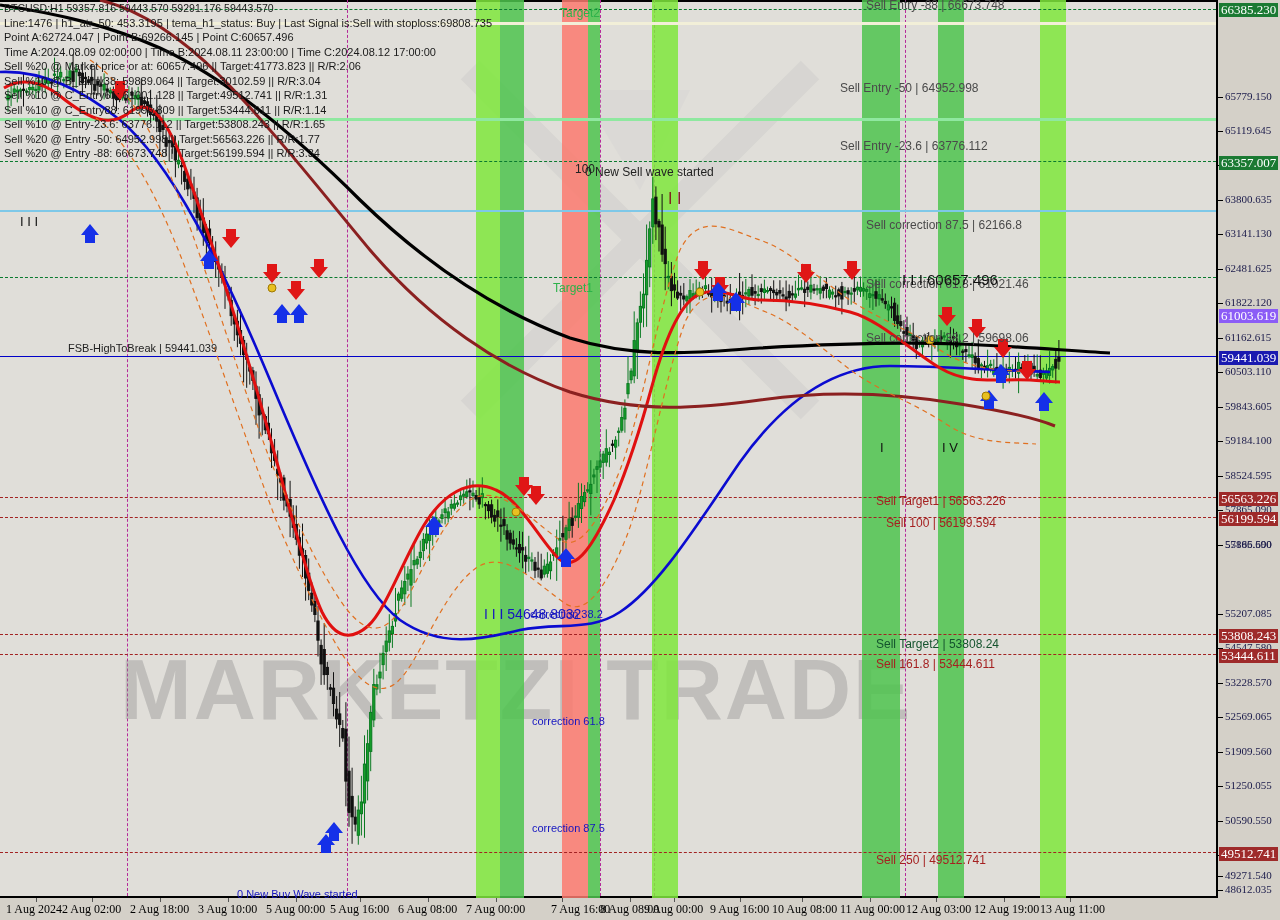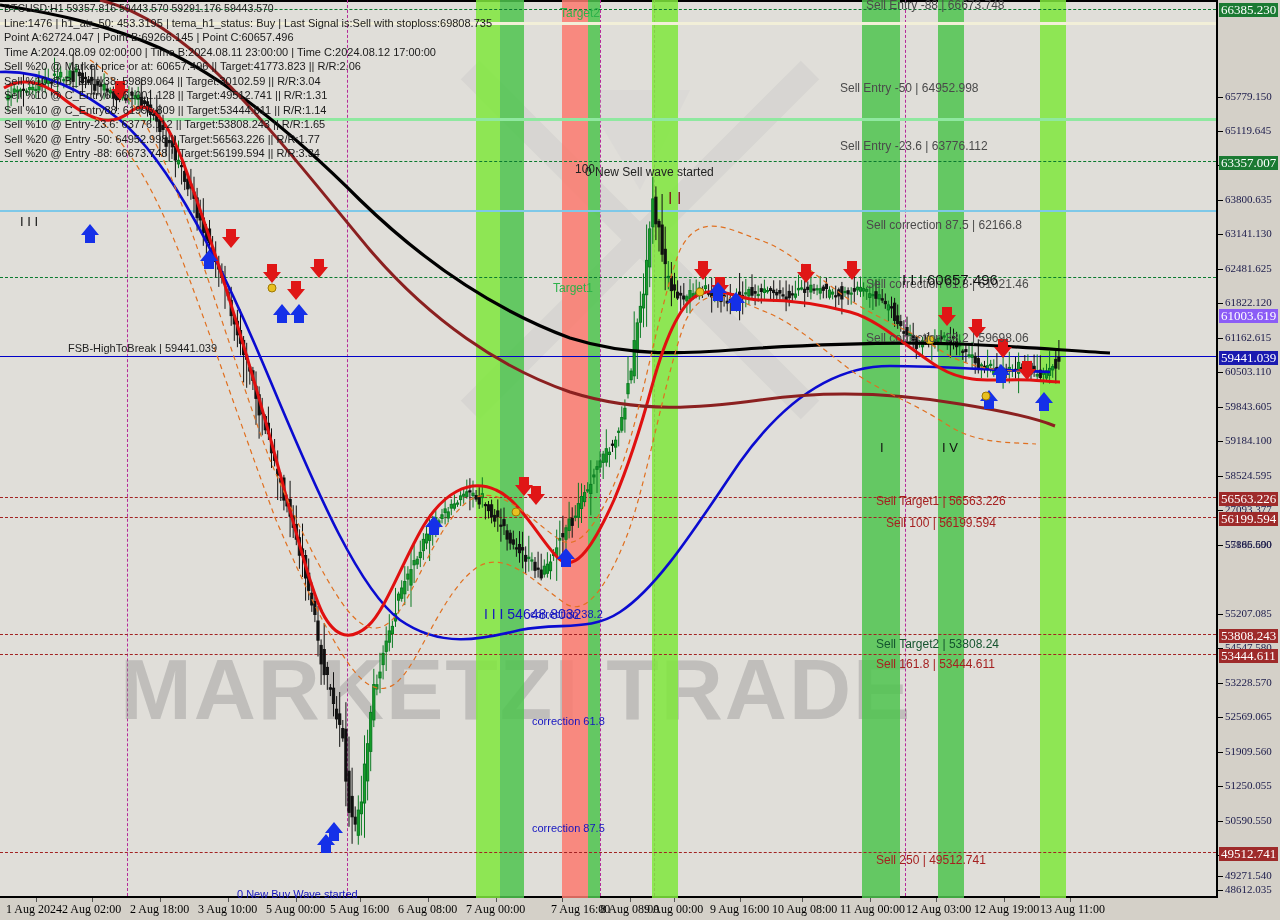--- a/index.html
+++ b/index.html
@@ -966,21 +966,21 @@
       <div class="ticklabel" style="top: 331px;">61162.615</div>
       <div class="tick" style="top: 372px;"></div>
       <div class="ticklabel" style="top: 365px;">60503.110</div>
       <div class="tick" style="top: 407px;"></div>
       <div class="ticklabel" style="top: 400px;">59843.605</div>
       <div class="tick" style="top: 441px;"></div>
       <div class="ticklabel" style="top: 434px;">59184.100</div>
       <div class="tick" style="top: 476px;"></div>
       <div class="ticklabel" style="top: 469px;">58524.595</div>
       <div class="tick" style="top: 510px;"></div>
-      <div class="ticklabel" style="top: 503px;">27093.377</div>
+      <div class="ticklabel" style="top: 503px;">57865.090</div>
       <div class="tick" style="top: 545px;"></div>
       <div class="ticklabel" style="top: 538px;">57185.600</div>
       <div class="tick" style="top: 545px;"></div>
       <div class="ticklabel" style="top: 538px;">55866.590</div>
       <div class="tick" style="top: 614px;"></div>
       <div class="ticklabel" style="top: 607px;">55207.085</div>
       <div class="tick" style="top: 648px;"></div>
       <div class="ticklabel" style="top: 641px;">54547.580</div>
       <div class="tick" style="top: 683px;"></div>
       <div class="ticklabel" style="top: 676px;">53228.570</div>

